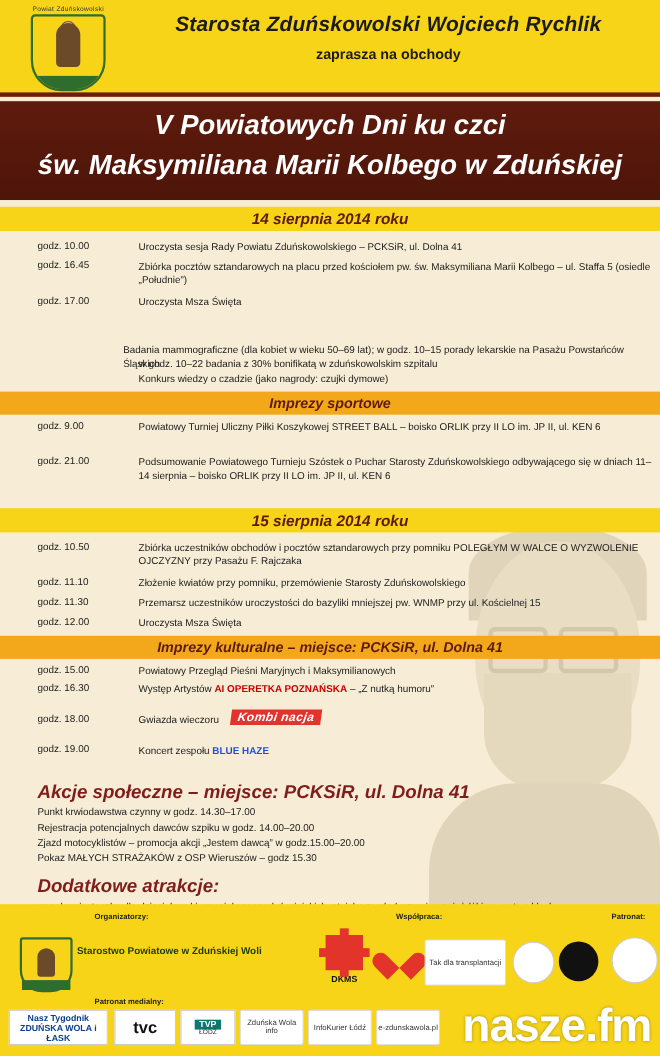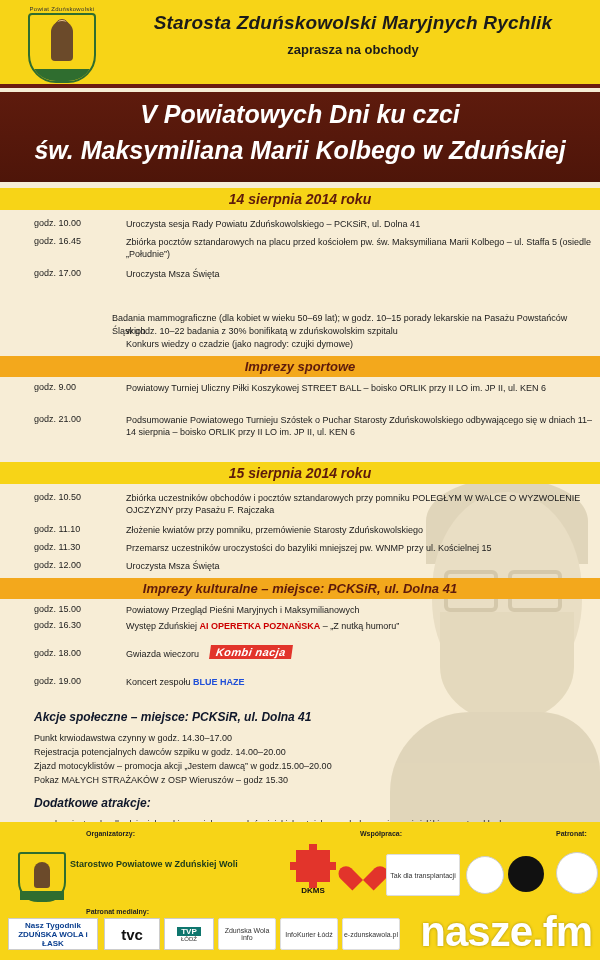--- a/index.html
+++ b/index.html
@@ -116,21 +116,21 @@
   .bar-sub{
     background:#f3a81c;color:#5d1a0c;font-size:13px;padding:3px 0;
   }
   .row{
     position:absolute;font-size:9px;color:#1b1b1b;
   }
   .row .time{position:absolute;left:0;width:86px;}
   .row .desc{position:absolute;left:92px;width:470px;line-height:12px;}
   .red{color:#cc0000;font-weight:bold;}
   .sect-head{
-    position:absolute;left:34px;font-size:12px;font-weight:bold;font-style:italic;color:#0f172a;
+    position:absolute;left:34px;font-size:17px;font-weight:bold;font-style:italic;color:#7f1d1d;
   }
   .plain{
     position:absolute;font-size:9px;color:#1b1b1b;line-height:13px;
   }
   .logo-kol{
     display:inline-block;background:#e2342b;color:#fff;font-weight:bold;font-style:italic;
     font-size:11px;padding:1px 6px;transform:skewX(-8deg);letter-spacing:.4px;
   }
   .blue{color:#1f4fd8;font-weight:bold;}
   
@@ -210,21 +210,21 @@
   <div class="topband">
     <div class="crest">
       <div class="crest-label">Powiat Zduńskowolski</div>
       <div class="crest-shield">
         <div class="head"></div>
         <div class="monk"></div>
         <div class="base"></div>
       </div>
     </div>
     <div class="header-text">
-      <div class="header-line1">Starosta Zduńskowolski Maryjnych Rychlik</div>
+      <div class="header-line1">Starosta Zduńskowolski Wojciech Rychlik</div>
       <div class="header-line2">zaprasza na obchody</div>
     </div>
   </div>
 
   <div class="titleband">
     <div class="t1">V Powiatowych Dni ku czci</div>
     <div class="t2">św. Maksymiliana Marii Kolbego w Zduńskiej</div>
   </div>
 
   <div class="body">
@@ -291,21 +291,21 @@
 
     <div class="bar bar-sub" style="top:396px;">Imprezy kulturalne – miejsce: PCKSiR, ul. Dolna 41</div>
 
     <div class="row" style="top:422px;left:34px;width:540px;">
       <span class="time">godz. 15.00</span>
       <span class="desc">Powiatowy Przegląd Pieśni Maryjnych i Maksymilianowych</span>
     </div>
     <div class="row" style="top:438px;left:34px;width:540px;">
       <span class="time">godz. 16.30</span>
       <span class="desc">
-        <span>Występ Zduńskiej </span><span class="red">AI OPERETKA POZNAŃSKA</span><span> – „Z nutką humoru”</span>
+        <span>Występ Artystów </span><span class="red">AI OPERETKA POZNAŃSKA</span><span> – „Z nutką humoru”</span>
       </span>
     </div>
     <div class="row" style="top:466px;left:34px;width:540px;">
       <span class="time">godz. 18.00</span>
       <span class="desc">Gwiazda wieczoru</span>
     </div>
     <div style="position:absolute;top:460px;left:210px;">
       <span class="logo-kol">Kombi nacja</span>
     </div>
     <div class="row" style="top:494px;left:34px;width:540px;">

